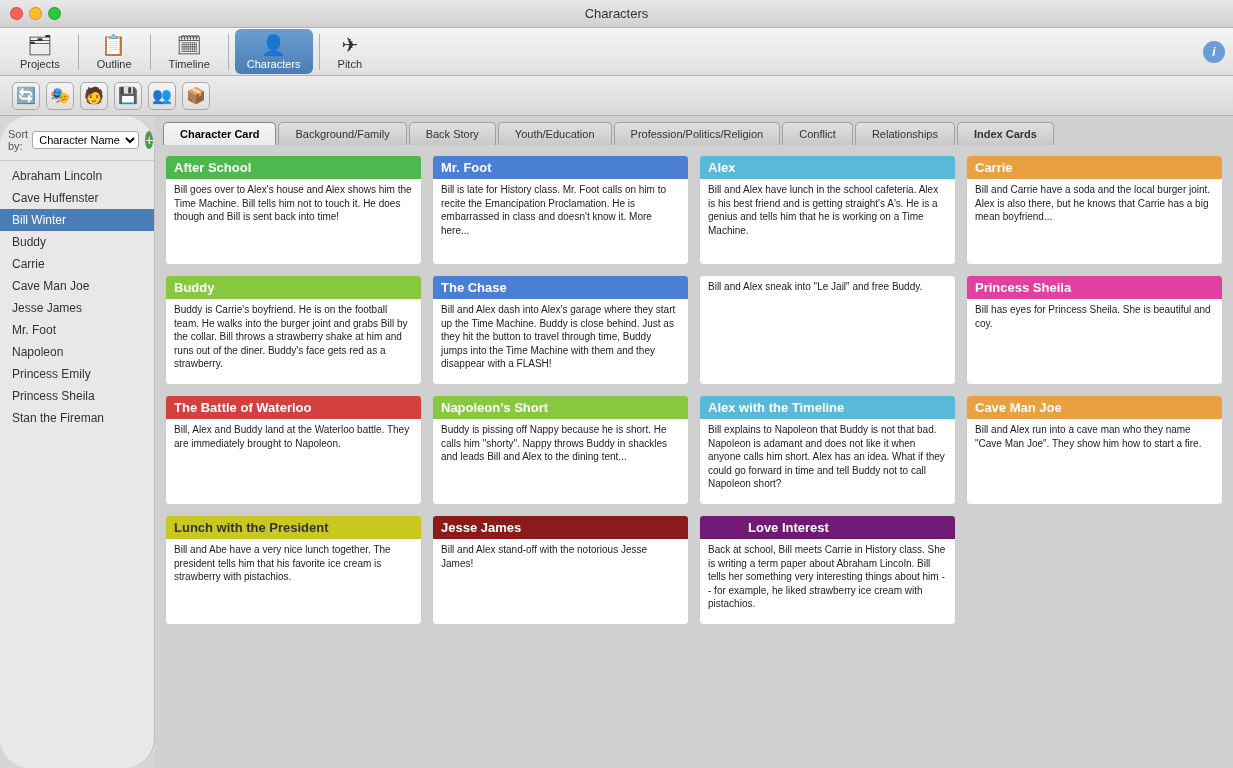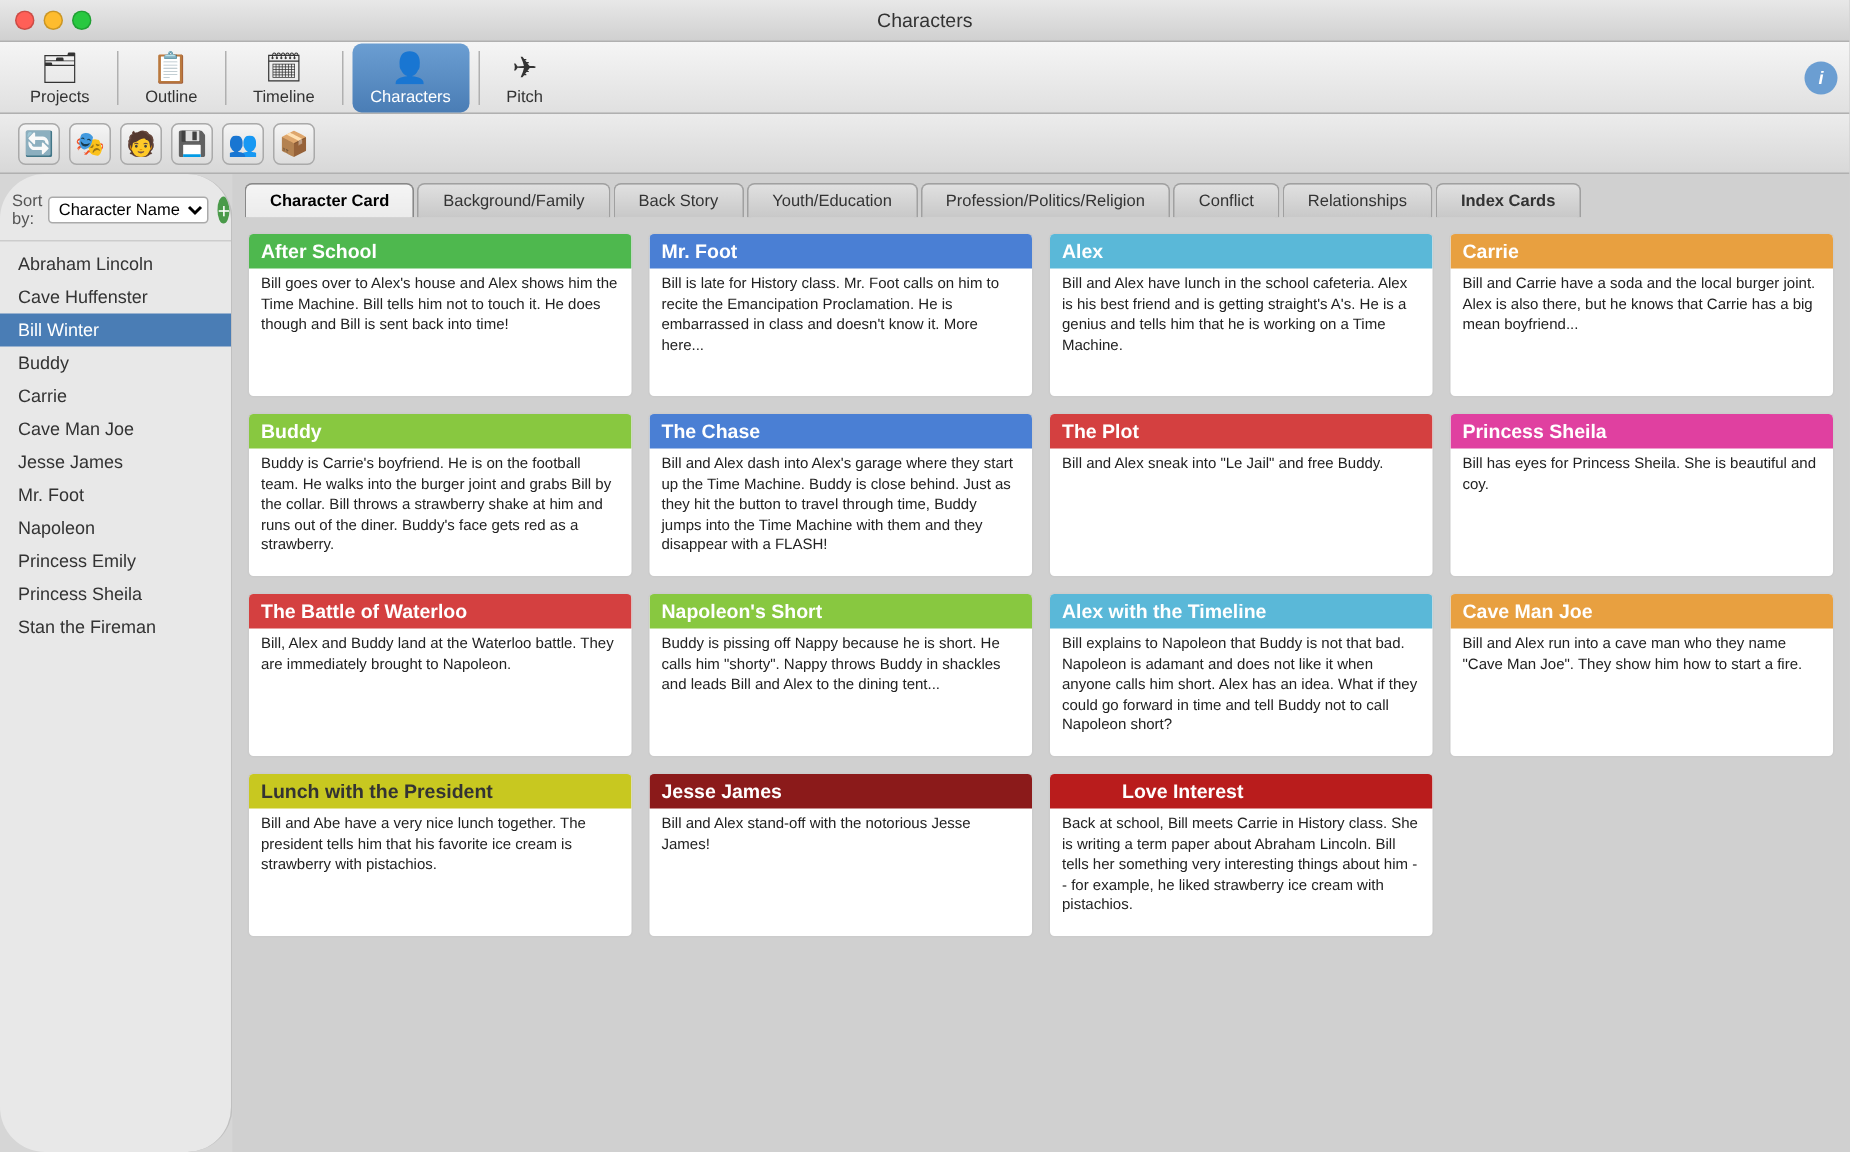--- a/index.html
+++ b/index.html
@@ -208,21 +208,21 @@
 
     
     .card-green .card-header { background: #4eb84e; color: white; }
     .card-blue .card-header { background: #4a7fd4; color: white; }
     .card-lightblue .card-header { background: #5ab8d8; color: white; }
     .card-orange .card-header { background: #e8a040; color: white; }
     .card-red .card-header { background: #d44040; color: white; }
     .card-pink .card-header { background: #e040a0; color: white; }
     .card-yellow .card-header { background: #c8c820; color: #333; }
     .card-darkred .card-header { background: #8b1a1a; color: white; }
-    .card-teal .card-header { background: #b91c1c; color: white; padding-left: 48px; }
+    .card-teal .card-header { background: #701a75; color: white; padding-left: 48px; }
     .card-lime .card-header { background: #88c840; color: white; }
 
     
     ::-webkit-scrollbar { width: 10px; }
     ::-webkit-scrollbar-track { background: #d0d0d0; }
     ::-webkit-scrollbar-thumb { background: #a0a0a0; border-radius: 5px; }
   </style>
 </head>
 <body>
 
@@ -376,21 +376,20 @@
           <div class="card-header">Buddy</div>
           <div class="card-body">Buddy is Carrie's boyfriend. He is on the football team. He walks into the burger joint and grabs Bill by the collar. Bill throws a strawberry shake at him and runs out of the diner. Buddy's face gets red as a strawberry.</div>
         </div>
 
         <div class="card card-blue">
           <div class="card-header">The Chase</div>
           <div class="card-body">Bill and Alex dash into Alex's garage where they start up the Time Machine. Buddy is close behind. Just as they hit the button to travel through time, Buddy jumps into the Time Machine with them and they disappear with a FLASH!</div>
         </div>
 
         <div class="card card-red">
-          <div class="card-header">The Plot</div>
           <div class="card-body">Bill and Alex sneak into "Le Jail" and free Buddy.</div>
         </div>
 
         <div class="card card-pink">
           <div class="card-header">Princess Sheila</div>
           <div class="card-body">Bill has eyes for Princess Sheila. She is beautiful and coy.</div>
         </div>
 
         <div class="card card-red">
           <div class="card-header">The Battle of Waterloo</div>

